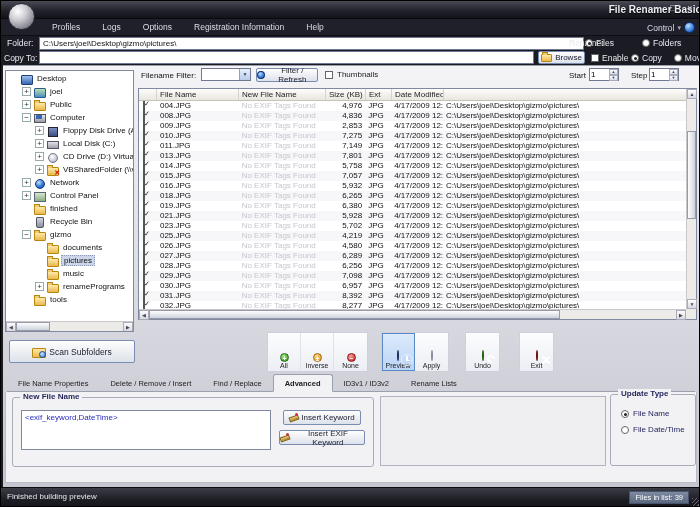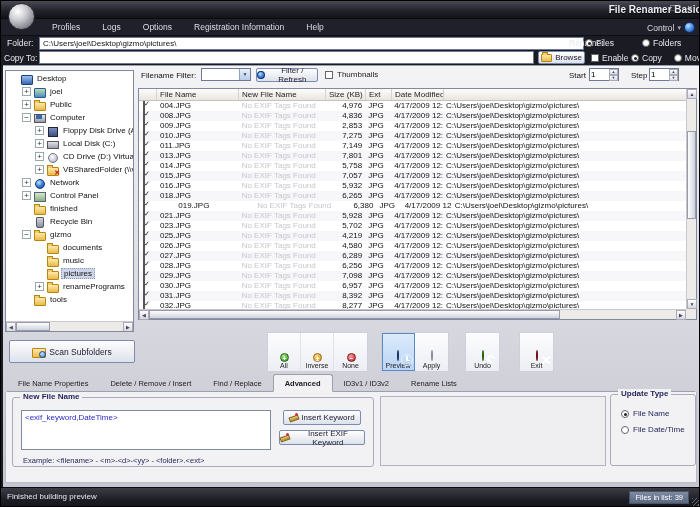--- a/index.html
+++ b/index.html
@@ -345,29 +345,29 @@
           <div class="tree-row" style="padding-left: 16px;">
             <span class="exp">−</span>
             <span class="tico t-folder"></span>
             <span class="tlabel">gizmo</span>
           </div>
           <div class="tree-row" style="padding-left: 29px;">
             <span class="exp-sp"></span>
             <span class="tico t-folder"></span>
             <span class="tlabel">documents</span>
           </div>
+          <div class="tree-row sel" style="padding-left: 29px;">
+            <span class="exp-sp"></span>
+            <span class="tico t-folder"></span>
+            <span class="tlabel">pictures</span>
+          </div>
           <div class="tree-row" style="padding-left: 29px;">
             <span class="exp-sp"></span>
             <span class="tico t-folder"></span>
             <span class="tlabel">music</span>
-          </div>
-          <div class="tree-row sel" style="padding-left: 29px;">
-            <span class="exp-sp"></span>
-            <span class="tico t-folder"></span>
-            <span class="tlabel">pictures</span>
           </div>
           <div class="tree-row" style="padding-left: 29px;">
             <span class="exp">+</span>
             <span class="tico t-folder"></span>
             <span class="tlabel">renamePrograms</span>
           </div>
           <div class="tree-row" style="padding-left: 16px;">
             <span class="exp-sp"></span>
             <span class="tico t-folder"></span>
             <span class="tlabel">tools</span>
@@ -506,21 +506,21 @@
             <span class="td" style="width: 18px; padding: 0px;"><span class="row-cb"></span></span>
             <span class="td" style="width: 82px;">018.JPG</span>
             <span class="td gray" style="width: 87px;">No EXIF Tags Found</span>
             <span class="td right" style="width: 40px;">6,265</span>
             <span class="td" style="width: 26px;">JPG</span>
             <span class="td" style="width: 52px;">4/17/2009 12:...</span>
             <span class="td" style="width: 244px;">C:\Users\joel\Desktop\gizmo\pictures\</span>
           </div>
           <div class="tr">
             <span class="td" style="width: 18px; padding: 0px;"><span class="row-cb"></span></span>
-            <span class="td" style="width: 82px; margin-left: 19px;">019.JPG</span>
+            <span class="td" style="width: 82px;">019.JPG</span>
             <span class="td gray" style="width: 87px;">No EXIF Tags Found</span>
             <span class="td right" style="width: 40px;">6,380</span>
             <span class="td" style="width: 26px;">JPG</span>
             <span class="td" style="width: 52px;">4/17/2009 12:...</span>
             <span class="td" style="width: 244px;">C:\Users\joel\Desktop\gizmo\pictures\</span>
           </div>
           <div class="tr">
             <span class="td" style="width: 18px; padding: 0px;"><span class="row-cb"></span></span>
             <span class="td" style="width: 82px;">021.JPG</span>
             <span class="td gray" style="width: 87px;">No EXIF Tags Found</span>
@@ -684,21 +684,20 @@
         <span class="gtitle">New File Name</span>
         <textarea class="nfn-area" style="">&lt;exif_keyword,DateTime&gt;</textarea>
         <button class="btn-xp kw-btn" style="left:270px; top:12px; width:78px;">
           <span class="ic-key"></span>
           <span>Insert Keyword</span>
         </button>
         <button class="btn-xp kw-btn" style="left:266px; top:32px; width:86px;">
           <span class="ic-key"></span>
           <span>Insert EXIF Keyword</span>
         </button>
-        <span class="example">Example:  &lt;filename&gt; - &lt;m&gt;-&lt;d&gt;-&lt;yy&gt; - &lt;folder&gt;.&lt;ext&gt;</span>
       </div>
       <div class="empty-box"></div>
       <div class="groupbox" style="left:604px; top:2px; width:86px; height:72px;">
         <span class="gtitle">Update Type</span>
         <div id="update-options" style="position:absolute; left:0; top:14px; right:0;">
             <div class="ut-option">
               <span class="radio sel"></span>
               <span>File Name</span>
             </div>
             <div class="ut-option">

